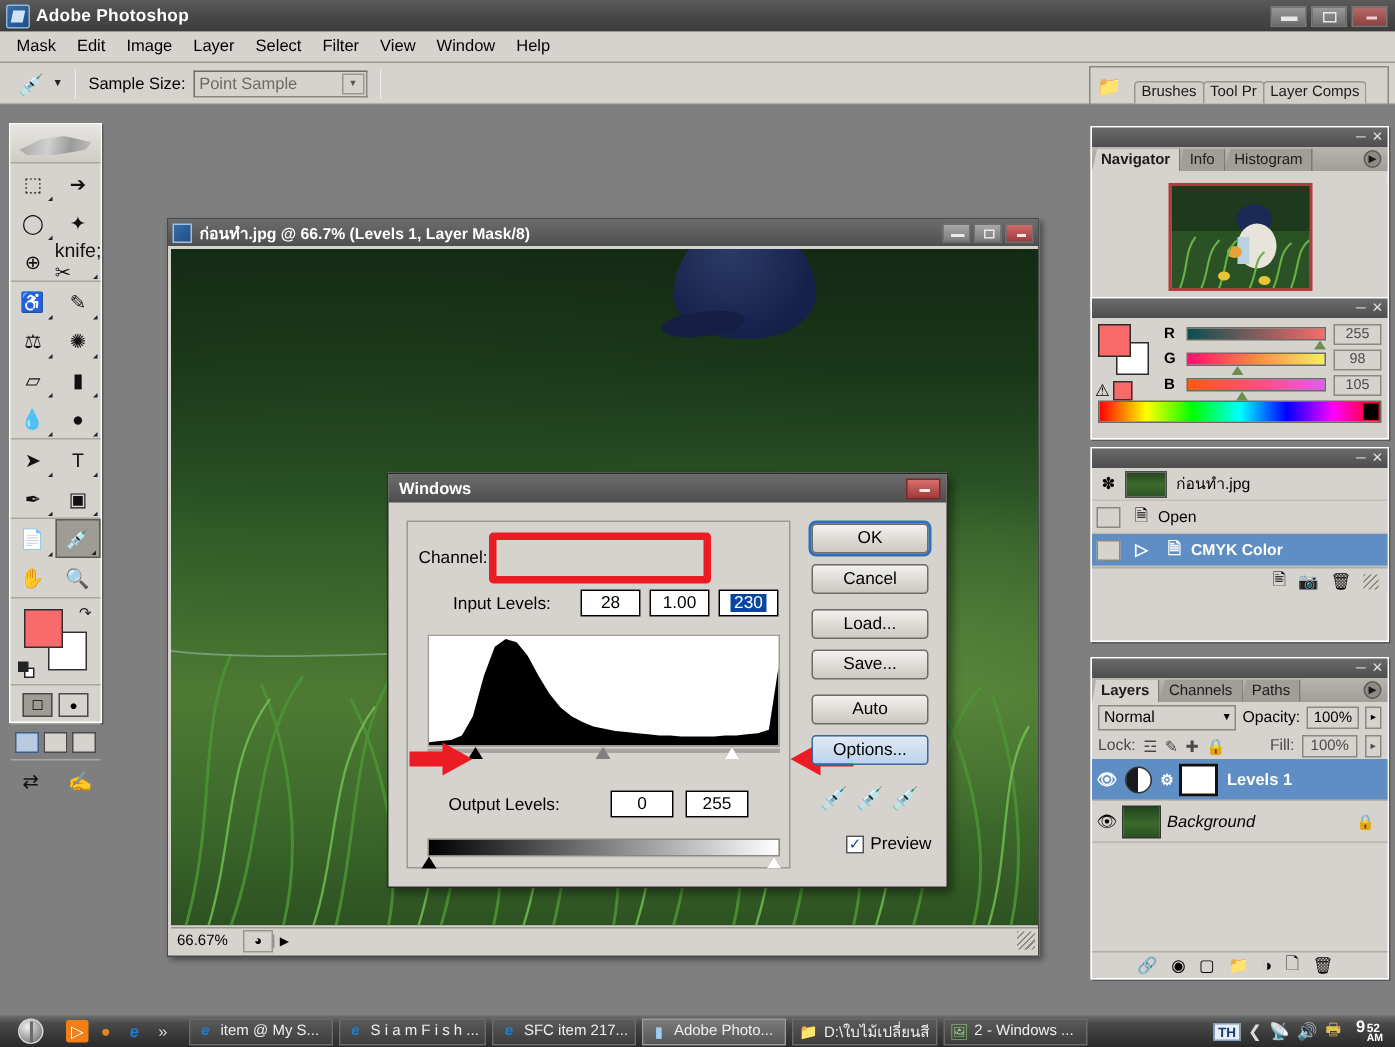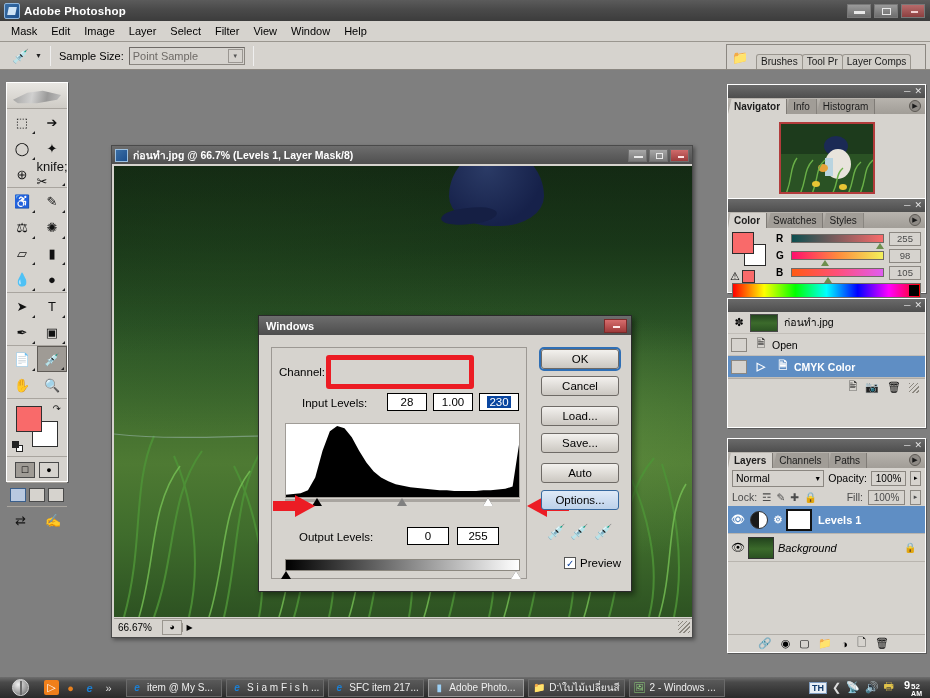--- a/index.html
+++ b/index.html
@@ -728,26 +728,20 @@
           <div class="p-grip"></div>
         </div>
       </div>
     </div>
 
     <div class="panel" style="top:128px; width:199px; height:95px;">
       <div class="p-head">
         <span class="hb">─</span>
         <span class="hb">✕</span>
       </div>
-      <div class="p-tabs">
-        <div class="p-tab active">Color</div>
-        <div class="p-tab">Swatches</div>
-        <div class="p-tab">Styles</div>
-        <div class="p-menu">▶</div>
-      </div>
       <div class="p-body" style="display:flex; padding-top:2px;">
         <div style="width:44px; position:relative;">
           <div class="col-swatches">
             <div class="csw-bg"></div>
             <div class="csw-fg"></div>
           </div>
           <div style="position:absolute; left:2px; top:40px; display:flex; gap:2px; align-items:center;">
             <span style="font-size:11px;">⚠</span>
             <span style="width:13px;height:13px;background:#f96a6a;border:1px solid #333;"></span>
           </div>

